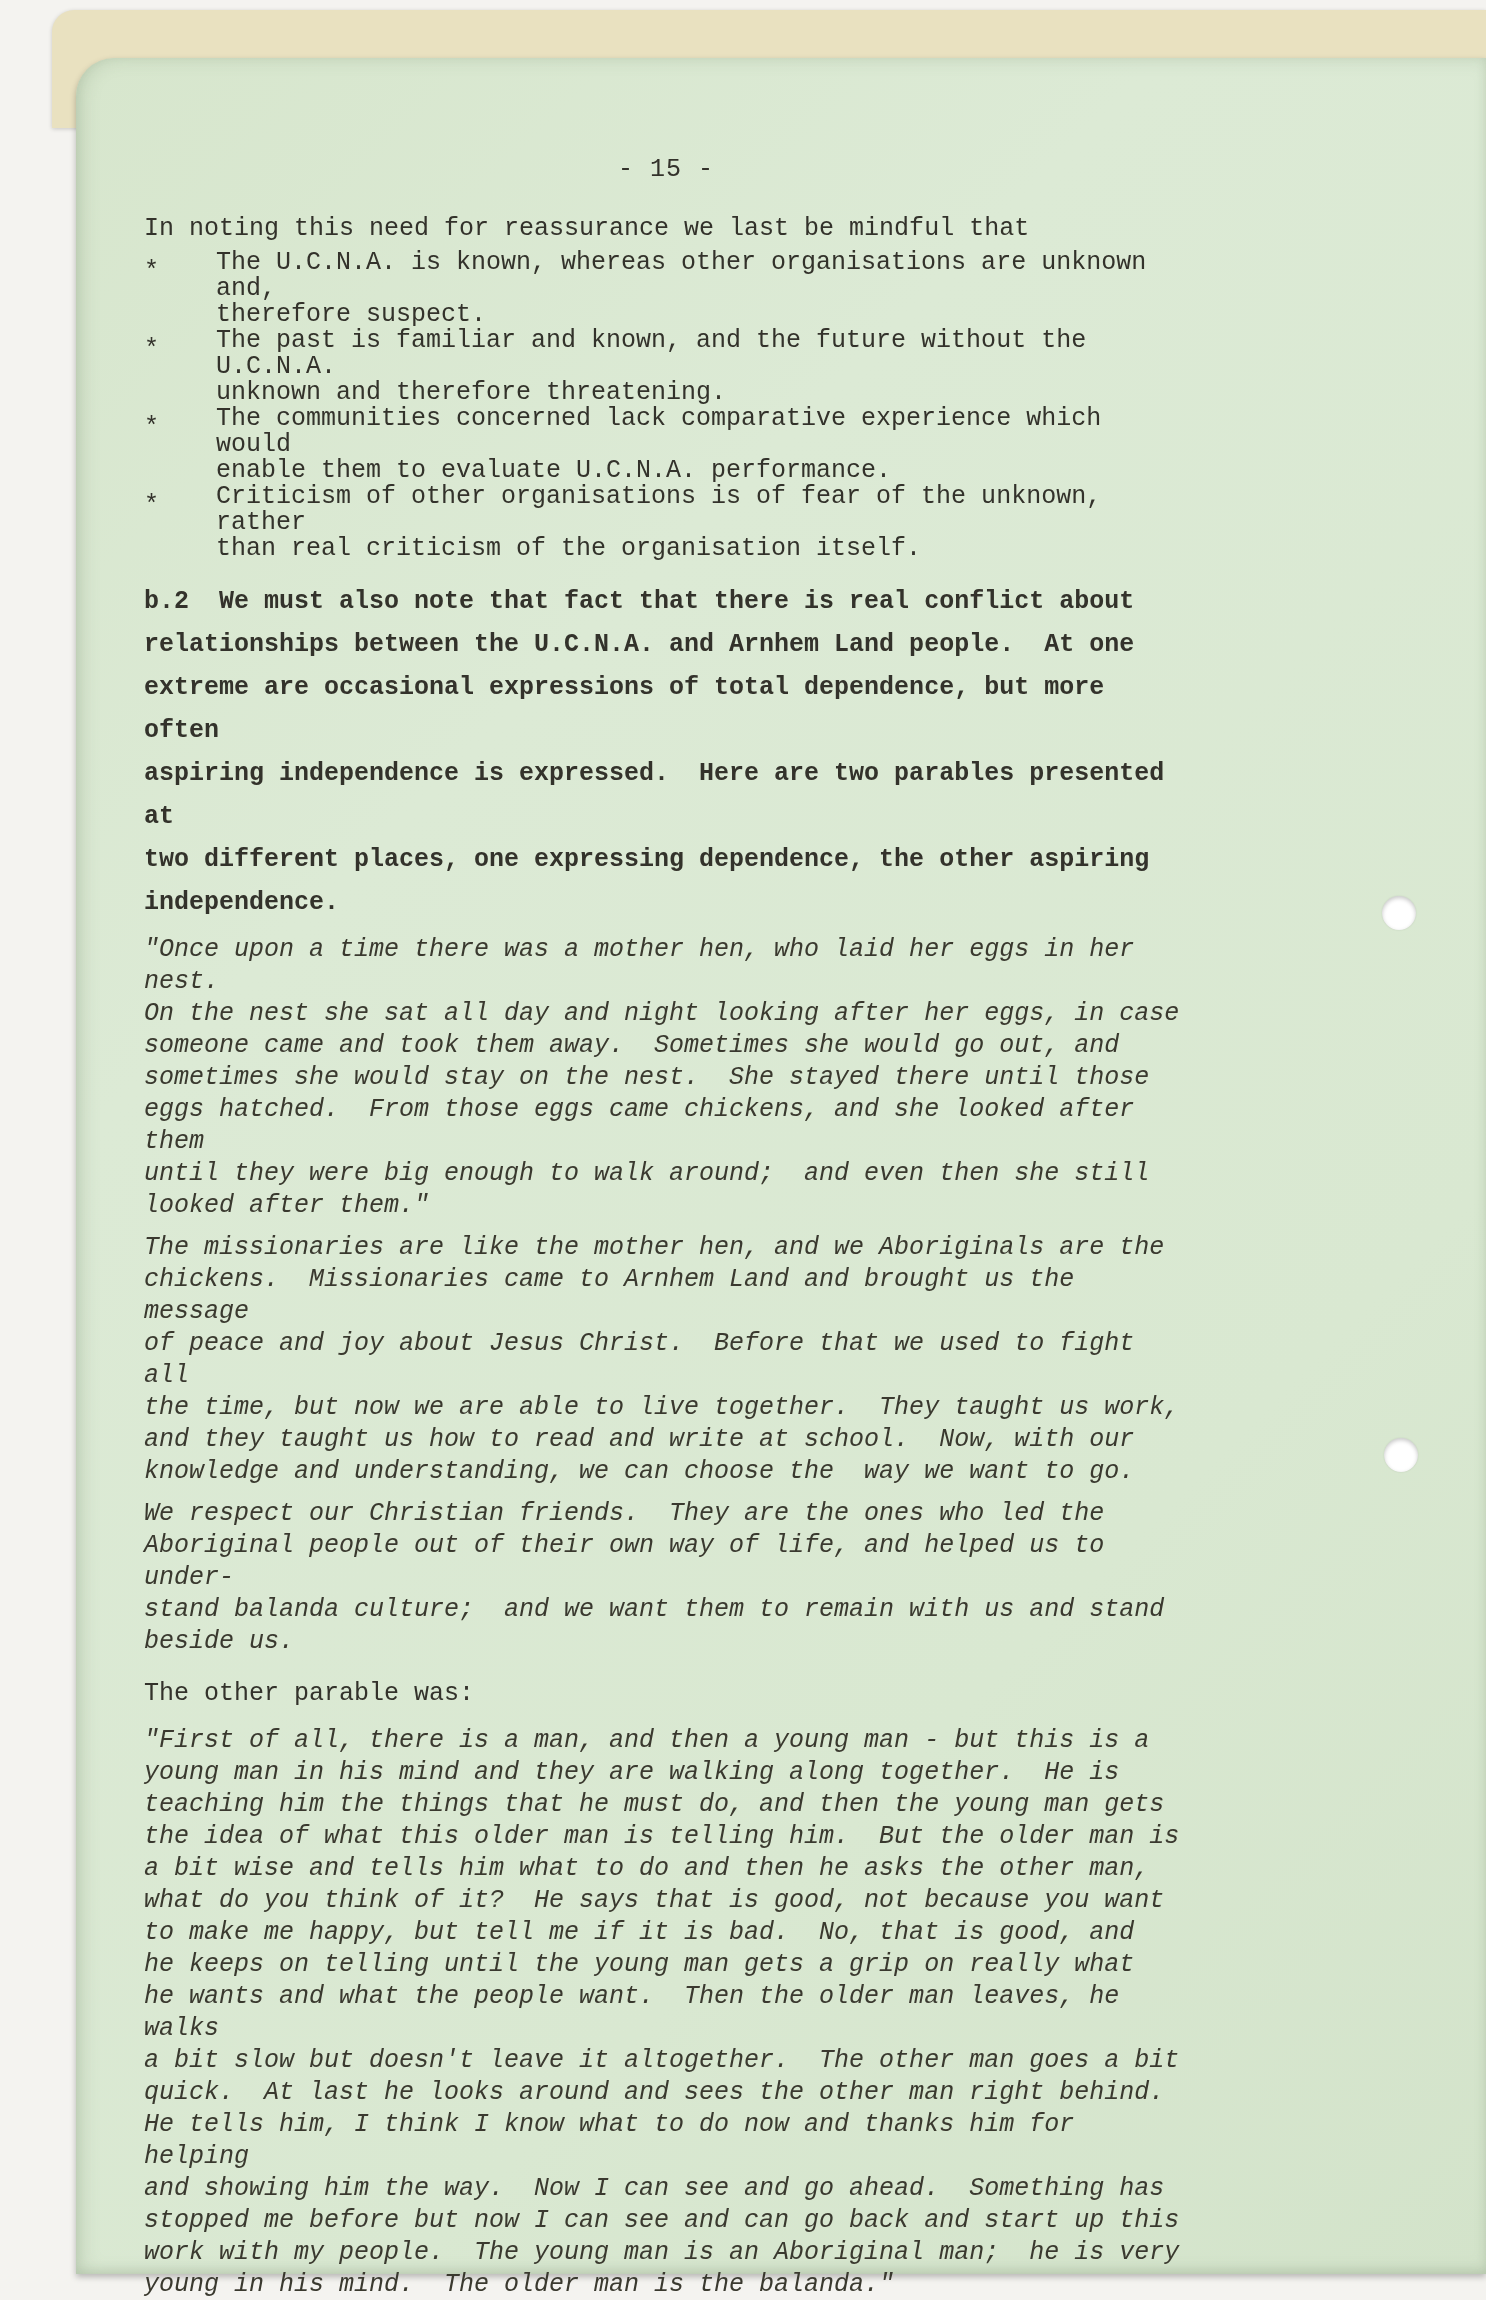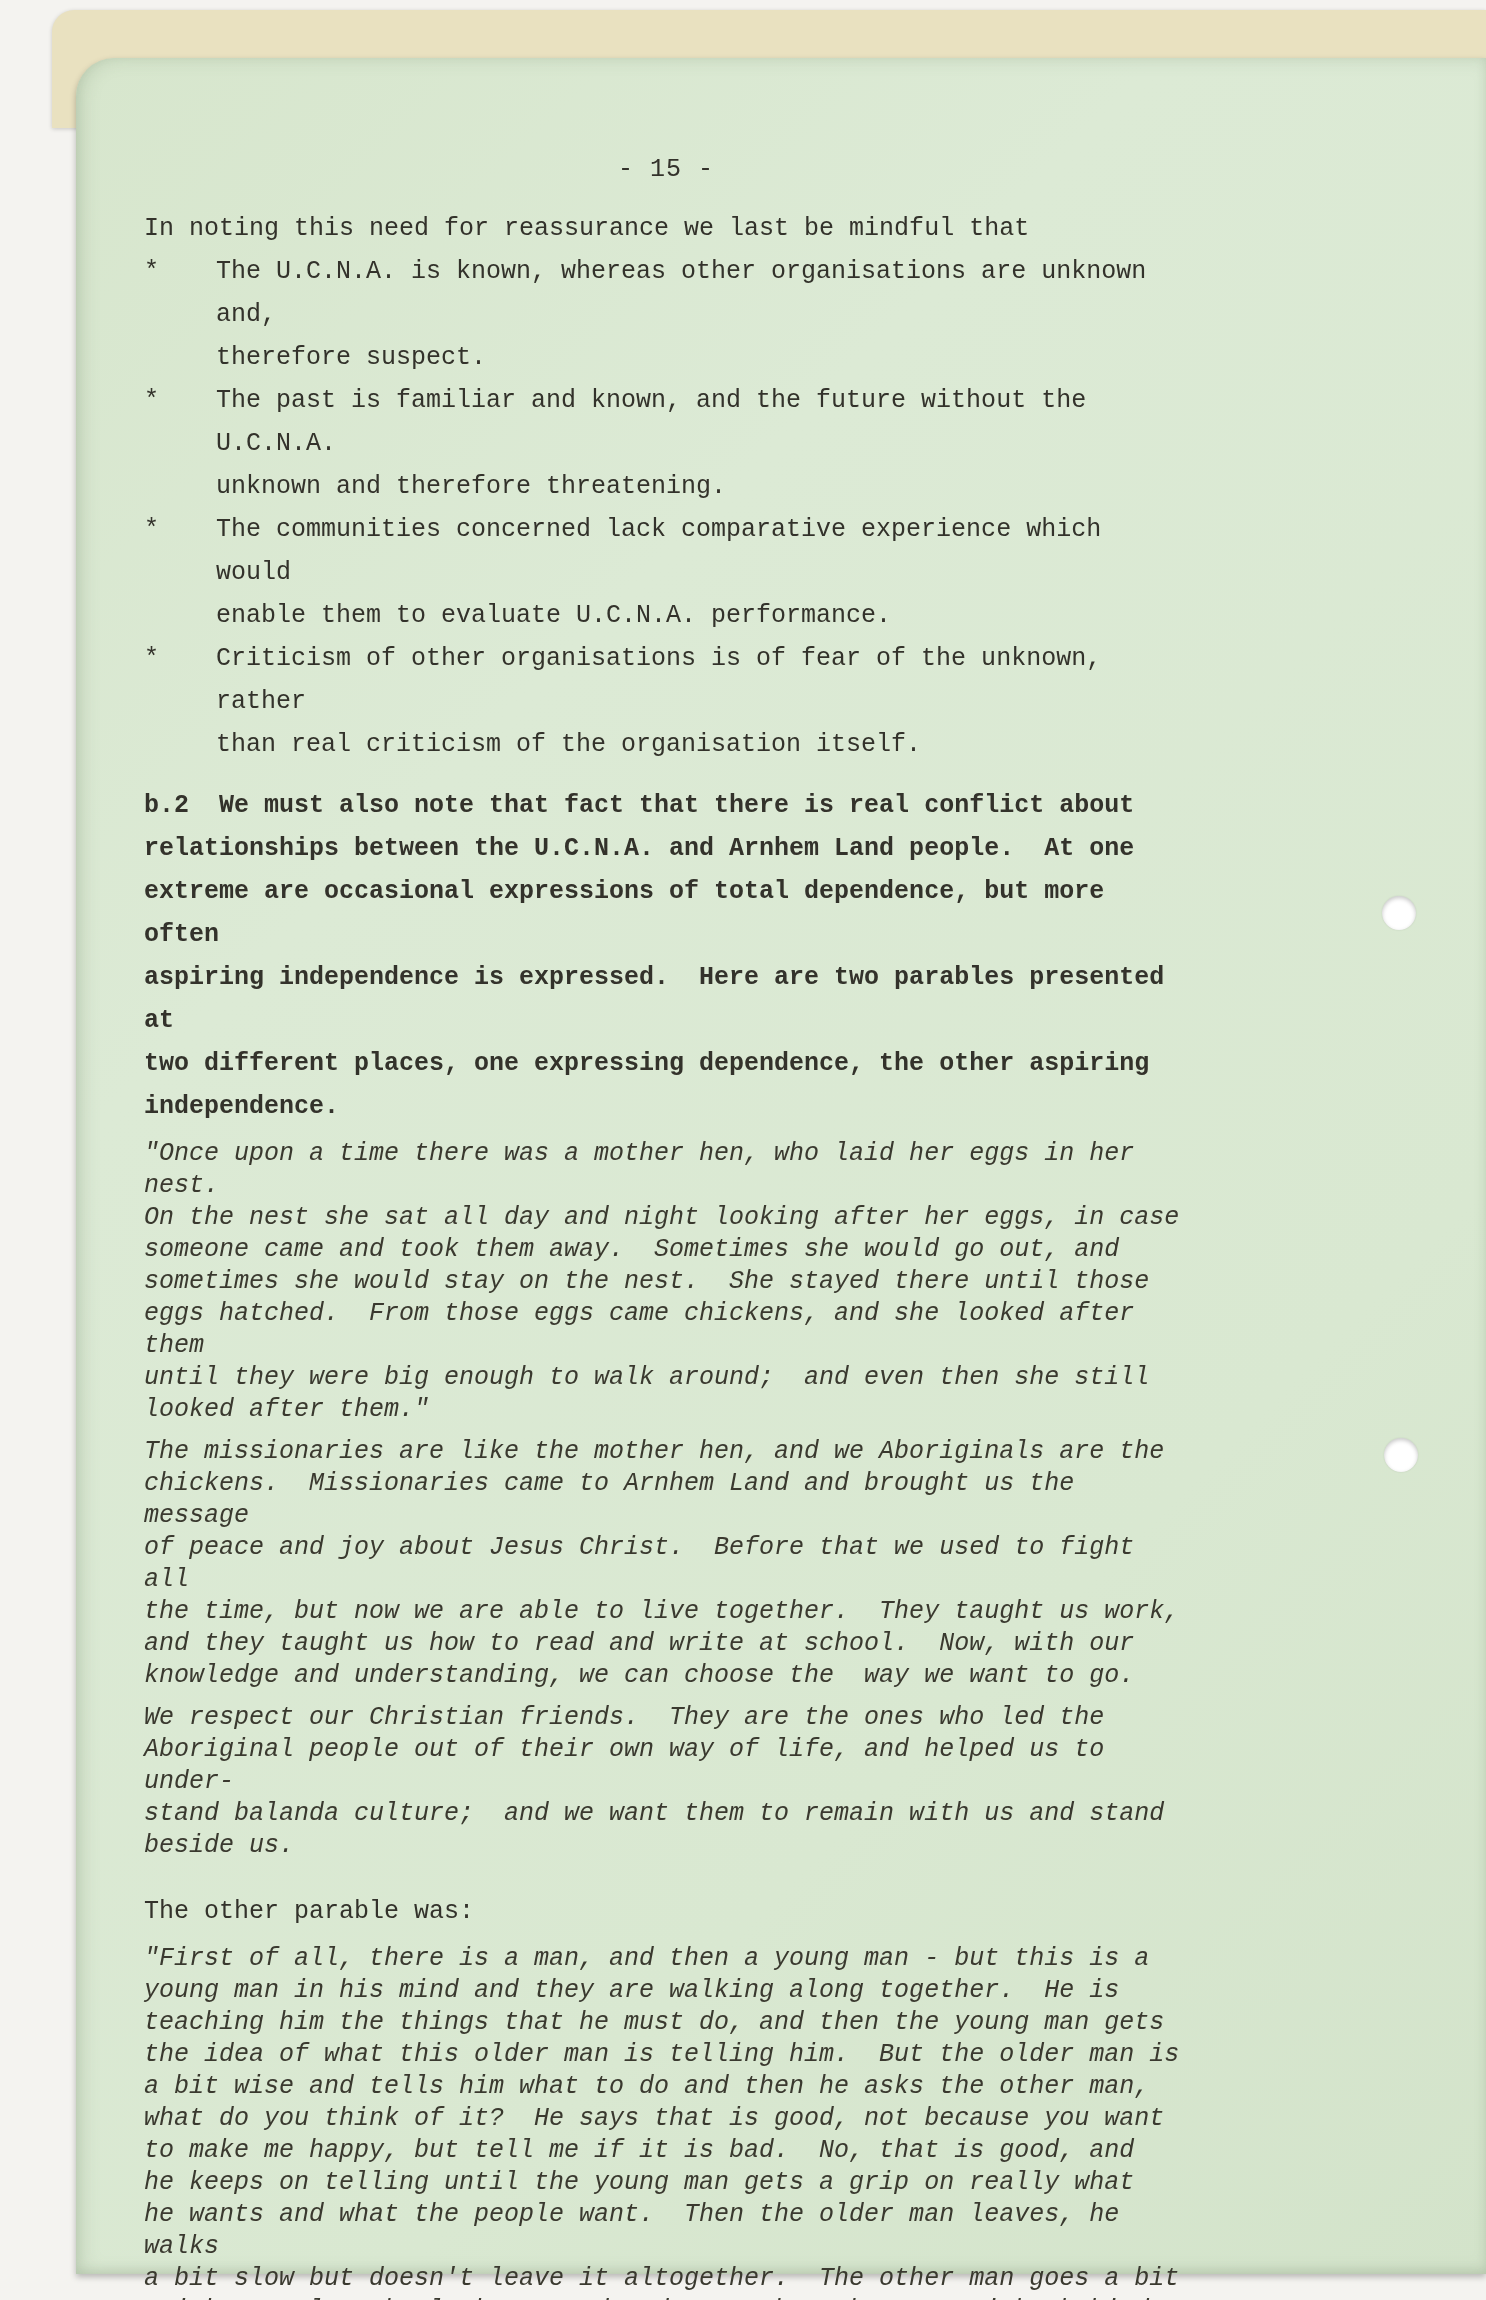--- a/index.html
+++ b/index.html
@@ -79,21 +79,21 @@
     align-items: flex-start;
   }
   .bullet-marker {
     flex: 0 0 72px;
     line-height: 43px;
     white-space: pre;
   }
   .bullet-text {
     flex: 1;
     white-space: pre-wrap;
-    line-height: 43px;
+    line-height: 26px;
   }
   .section-b2 { margin-bottom: 10px; font-weight: bold; }
   .lead-row {
     display: flex;
     align-items: flex-start;
     margin-bottom: 4px;
   }
   .lead-label {
     flex: 0 0 100px;
     line-height: 32px;
@@ -103,21 +103,21 @@
   }
   .lead-text {
     flex: 1;
     white-space: pre-wrap;
     line-height: 32px;
     font-style: italic;
     color: #3a392f;
   }
   .story-1 { margin-bottom: 10px; }
   .explanation-1 { margin-bottom: 10px; }
-  .explanation-2 { margin-bottom: 28px; }
+  .explanation-2 { margin-bottom: 14px; }
   .other-parable-label { margin-bottom: 10px; }
   .story-2 { margin-bottom: 12px; }
 </style>
 </head>
 <body>
 
 <div class="under-sheet"></div>
 
 <div class="paper"></div>
 

